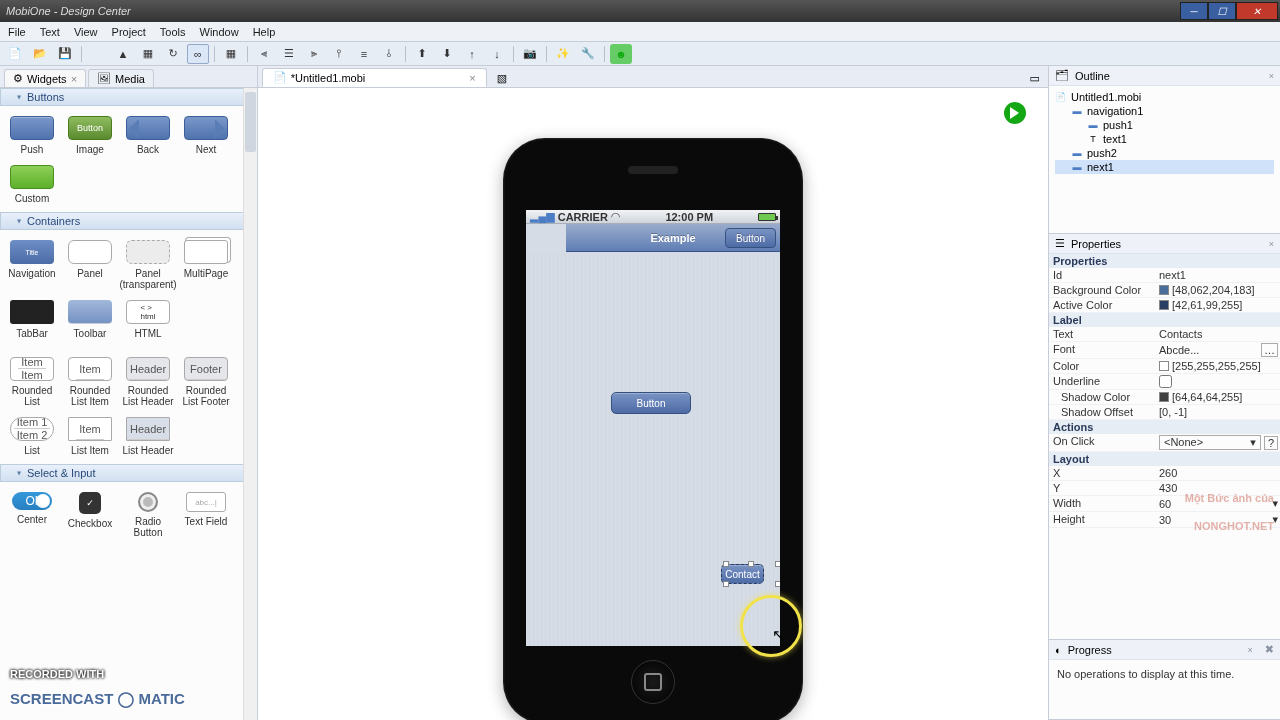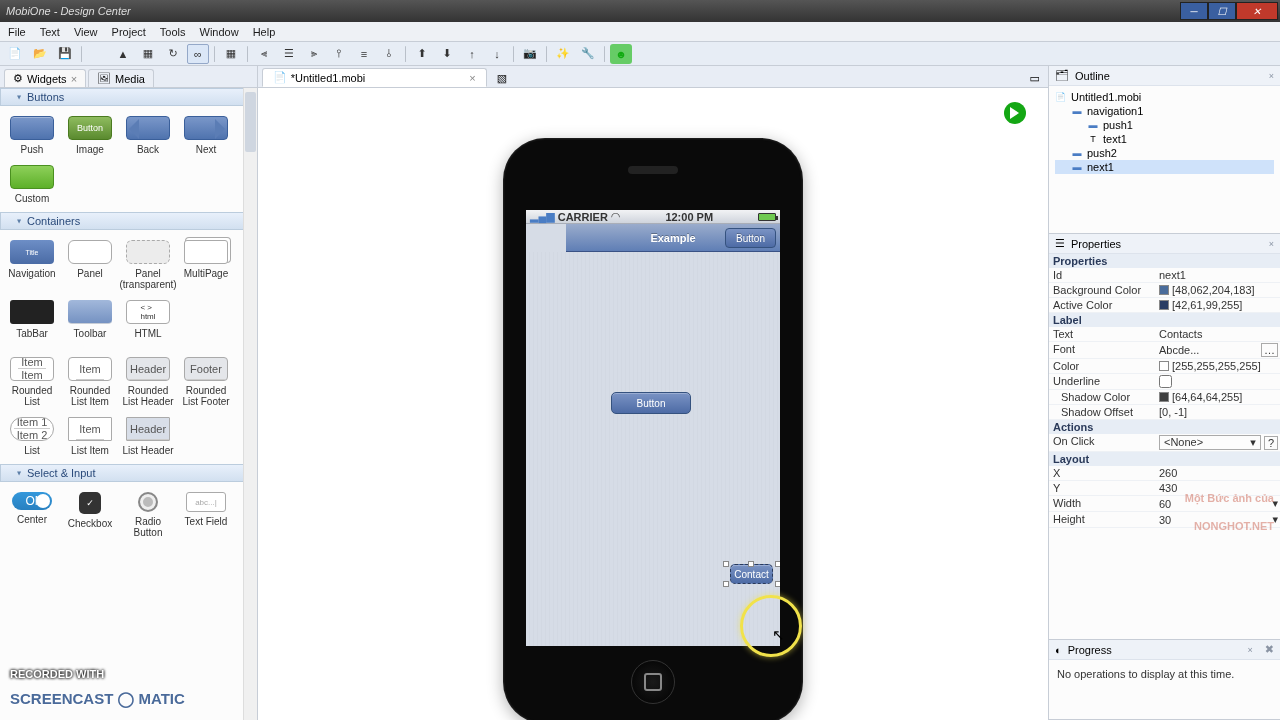--- a/index.html
+++ b/index.html
@@ -77,21 +77,21 @@
 .screen { width: 100%; height: 100%; background: #d6dce6; position: relative; overflow: hidden; }
 .statusbar { height: 14px; background: linear-gradient(#f2f3f5,#cfd4dc); display: flex; align-items: center; justify-content: space-between; padding: 0 4px; font-size: 8px; color: #333; border-bottom:1px solid #a9aeb8;}
 .statusbar .sb-time { font-weight:bold;}
 .statusbar .sb-bat { width: 18px; height: 8px; border: 1px solid #333; border-radius: 1px; position: relative; background:#6fc951;}
 .statusbar .sb-bat::after { content:''; position:absolute; right:-3px; top:2px; width:2px; height:4px; background:#333;}
 .navbar { height: 28px; background: linear-gradient(#9aaccc, #5f7eb5); display:flex; align-items:center; justify-content:center; position:relative; color:#fff; font-weight:bold; font-size:14px; text-shadow:0 -1px 0 rgba(0,0,0,0.3); border-bottom:1px solid #3a5285;margin-left:40px;}
 .navbtn-next { position:absolute; right:4px; top:4px; height:20px; padding:0 10px; background:linear-gradient(#7a93c4,#4d6ba5); border:1px solid #35527f; border-radius:4px; display:flex; align-items:center; color:#fff; font-size:10px; font-weight:normal;}
 .screen-body { position:relative; height: calc(100% - 42px); background: repeating-linear-gradient(90deg,#d6dce6 0,#d6dce6 3px,#d2d8e2 3px,#d2d8e2 4px);}
 .pushbtn { position:absolute; background: linear-gradient(#7a93c4,#4d6ba5); border:1px solid #35527f; border-radius:5px; color:#fff; font-size:10px; display:flex; align-items:center; justify-content:center; box-shadow:inset 0 1px 0 rgba(255,255,255,0.25);}
 .btn-center { left: 85px; top: 140px; width: 80px; height: 22px; }
-.btn-contact { left: 204px; top: 312px; width: 43px; height: 20px; border:1px dashed #2a3a5a;}
+.btn-contact { left: 195px; top: 312px; width: 43px; height: 20px; border:1px dashed #2a3a5a;}
 .sel-handle { position:absolute; width:6px; height:6px; background:#fff; border:1px solid #888;}
 
 .cursor-ring { position:absolute; width:62px; height:62px; border:3px solid #f1e24a; border-radius:50%; left:740px; top:595px; box-shadow:0 0 6px rgba(241,226,74,0.6);}
 .cursor-arrow { position:absolute; left:772px; top:626px; font-size:15px; color:#000;}
 
 
 .rightpanel { width: 232px; background: #fcfcfc; border-left: 1px solid #c7cdd6; display: flex; flex-direction: column; }
 .rp-sec { border-bottom: 1px solid #c7cdd6; }
 .rp-head { height: 20px; background: #eef2f8; display: flex; align-items: center; padding: 0 6px; gap: 6px; border-bottom:1px solid #dde3ec;}
 .rp-head .x { margin-left:auto; color:#8a94a4; font-size:9px;}

